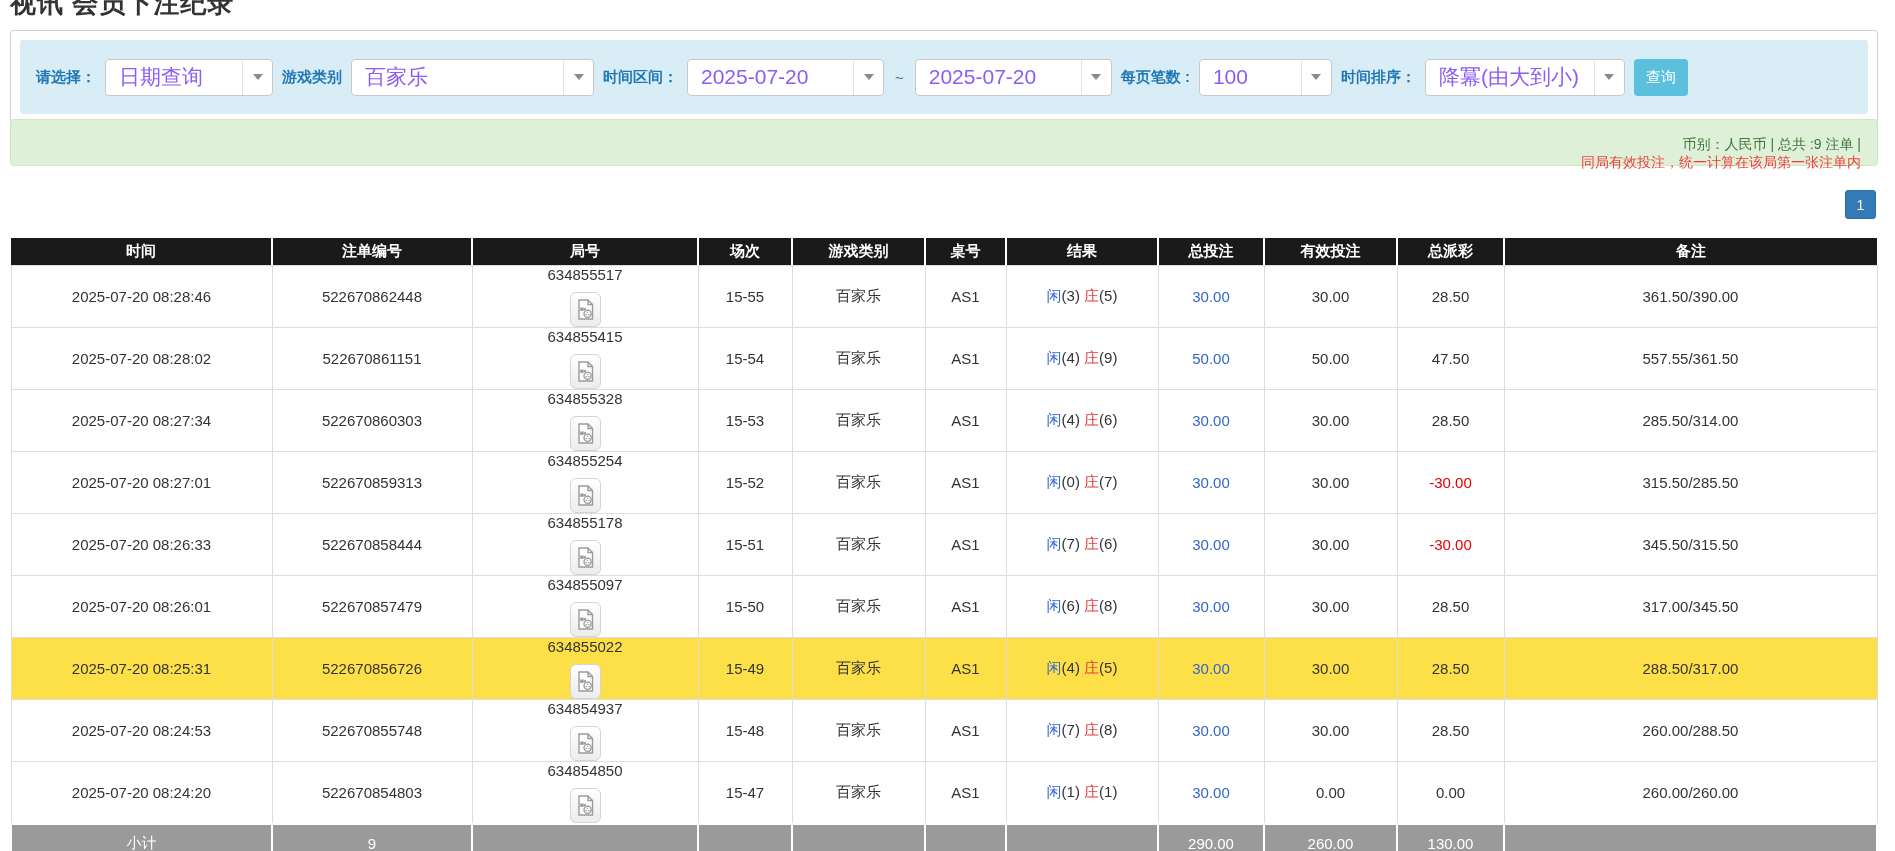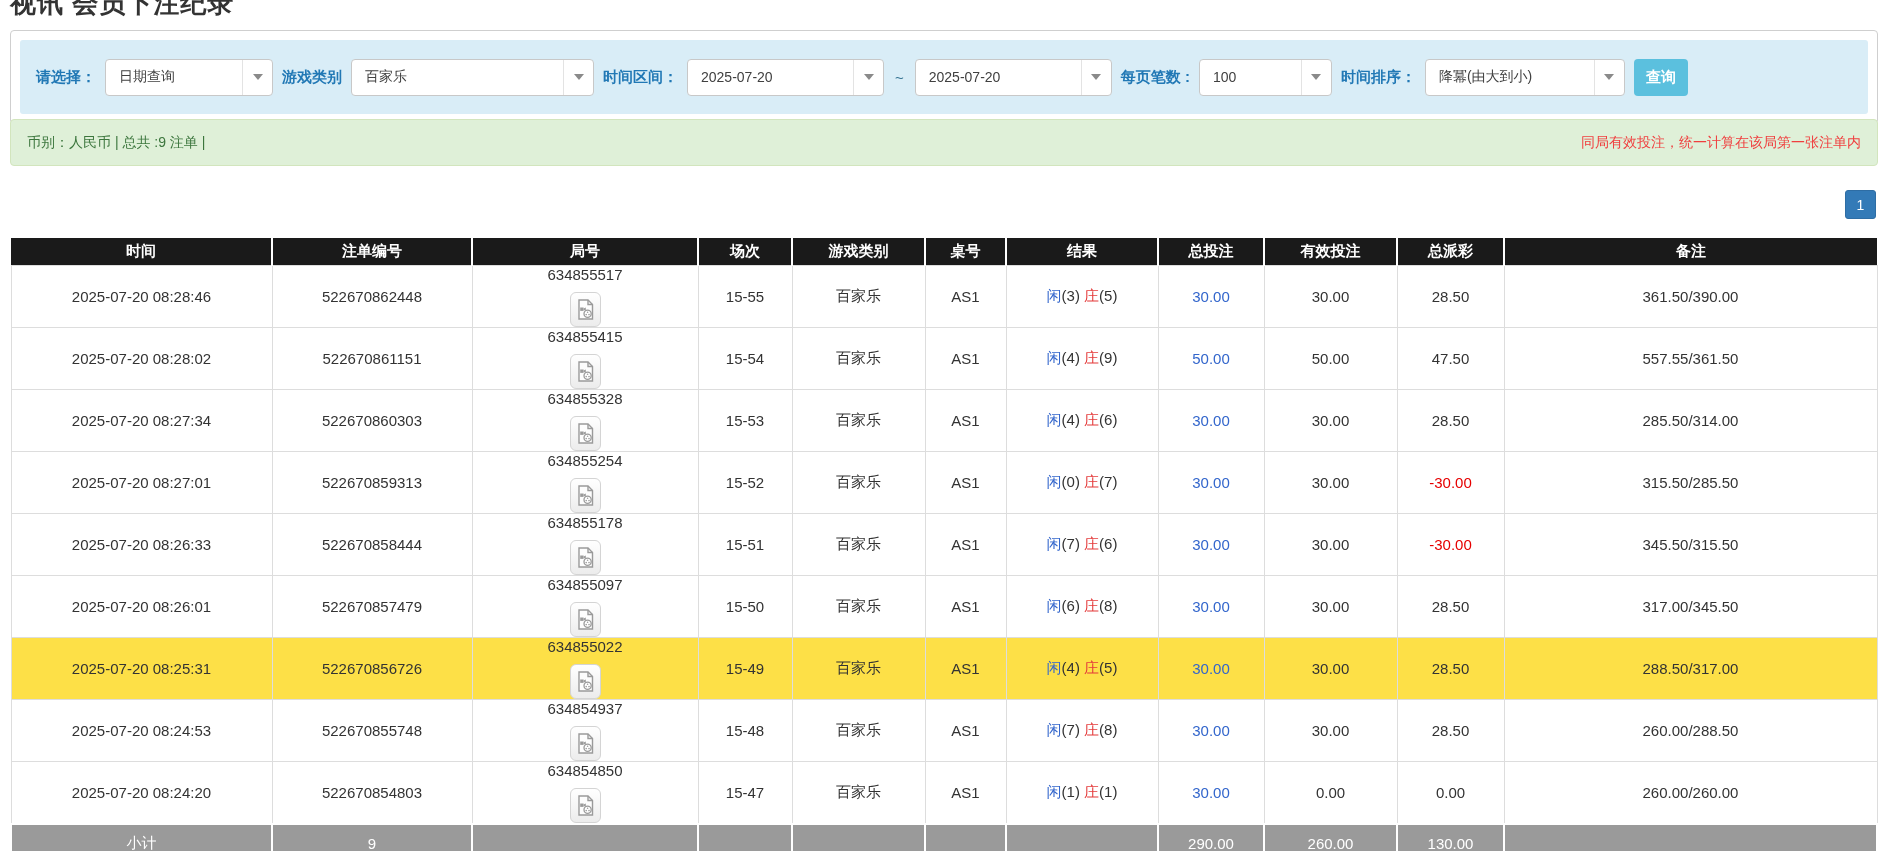--- a/index.html
+++ b/index.html
@@ -17,49 +17,49 @@
     position:absolute; left:10px; top:30px; width:1868px; height:94px;
     background:#fff; border:1px solid #cfcfcf; border-radius:4px; padding:9px;
   }
   .filter-inner {
     background:#d9edf7; height:100%; border-radius:3px;
     display:flex; align-items:center; padding:0 16px; gap:9px;
   }
   .f-label { font-size:15px; font-weight:700; color:#2178b5; white-space:nowrap; }
   .combobox {
     background:#fff; border:1px solid #c8c8c8; border-radius:4px; height:37px;
-    display:flex; align-items:center; color:#404040; font-size:14px; cursor:pointer;
+    display:flex; align-items:center; color:#8b5cf6; font-size:21px; cursor:pointer;
   }
   .combobox .val { padding:0 10px 0 13px; flex:1; white-space:nowrap; overflow:hidden; }
   .caret-zone {
     width:30px; height:100%; display:flex; align-items:center; justify-content:center;
     border-left:1px solid #e3e3e3;
   }
   .caret {
     width:0; height:0; border-left:5px solid transparent; border-right:5px solid transparent;
     border-top:6px solid #8a8a8a;
   }
   .tilde { color:#31708f; font-size:15px; padding:0 2px; }
   .search-btn {
     background:#5bc0de; color:#fff; border:none; border-radius:4px;
     height:37px; min-width:52px; padding:0 12px; font-size:15px; cursor:pointer;
     font-family:inherit;
-    font-weight:bold;
   }
   .w-select { width:168px; }
   .w-game { width:243px; }
   .w-date { width:197px; }
   .w-size { width:133px; }
   .w-sort { width:200px; }
   
   .summary-bar {
     position:absolute; left:10px; top:119px; width:1868px; height:47px;
     background:#dff0d8; border:1px solid #d2e5bd; border-radius:4px;
-    display:flex; align-items:center; justify-content:space-between; padding:0 16px;
+    display:flex; align-items:flex-end; justify-content:space-between; padding:16px 16px;
     font-size:14px;
+    flex-direction:column;
   }
   .summary-left { color:#3c763d; }
   .summary-right { color:#f03e3e; }
   
   .pagination { position:absolute; top:190px; right:19px; }
   .page-btn {
     background:#337ab7; color:#fff; border:1px solid #2e6da4; border-radius:3px;
     width:31px; height:29px; font-size:14px; cursor:pointer; font-family:inherit;
   }
   

